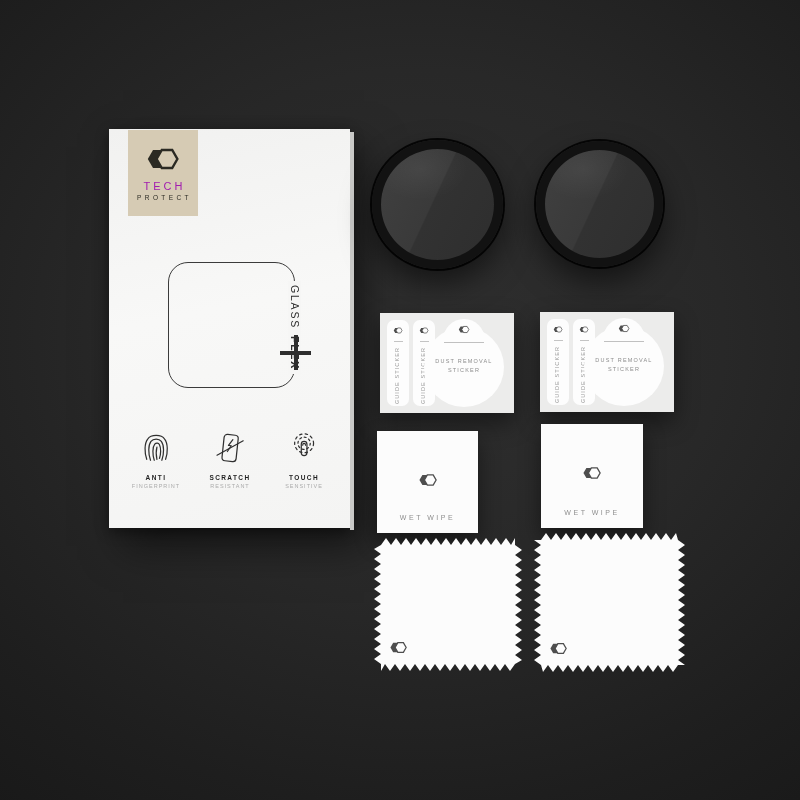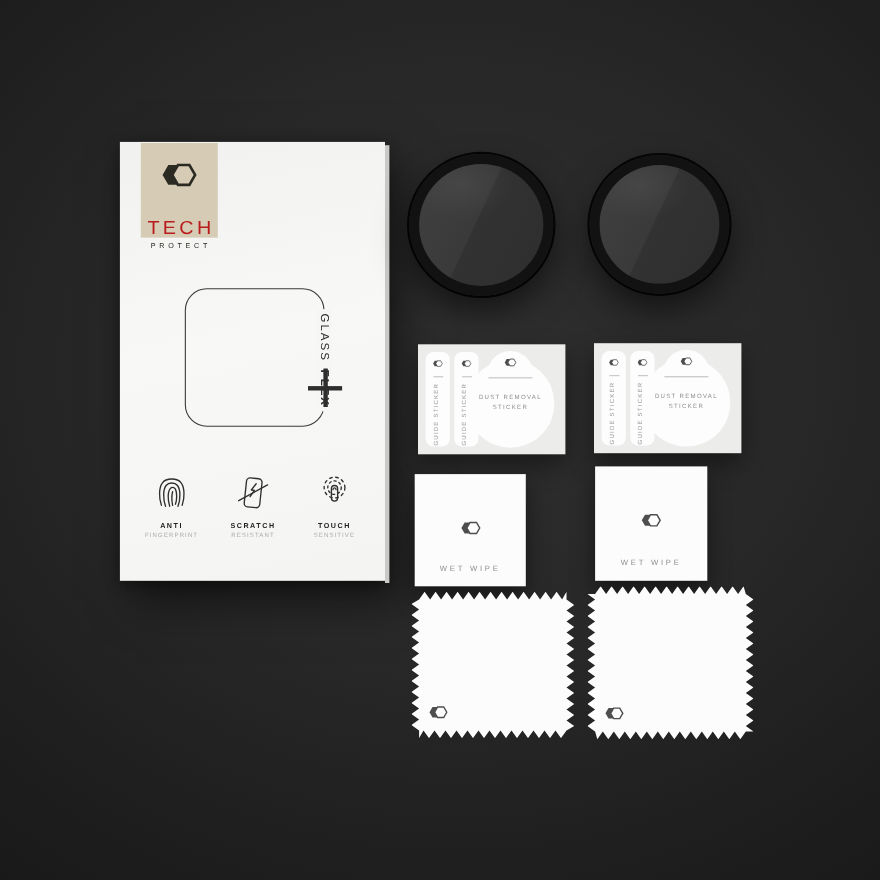--- a/index.html
+++ b/index.html
@@ -9,21 +9,21 @@
   *{box-sizing:border-box;}
 
   
   .box{position:absolute;left:109px;top:129px;width:241px;height:399px;
     background:linear-gradient(168deg,#f1f1f0 0%,#f8f8f7 45%,#f4f4f3 100%);
     box-shadow:14px 18px 38px rgba(0,0,0,.5), 0 4px 12px rgba(0,0,0,.4);}
   .box::after{content:'';position:absolute;right:-4px;top:3px;bottom:-2px;width:4px;background:#c9c9c7;}
 
   .logo-badge{position:absolute;left:19px;top:1px;width:70px;height:86px;background:#d6cbb4;text-align:center;}
   .logo-badge svg{width:36px;height:32px;margin-top:13px;}
-  .brand-top{font-size:18px;font-weight:400;letter-spacing:3px;color:#b91c1c;margin-top:17px;padding-left:3px;transform:scaleY(.95);}
+  .brand-top{font-size:11px;font-weight:400;letter-spacing:3px;color:#a21caf;margin-top:1px;padding-left:3px;transform:scaleY(.95);}
   .brand-bottom{font-size:6.5px;font-weight:400;letter-spacing:3.4px;color:#2b2a23;margin-top:2px;padding-left:3px;}
 
   .watch-outline{position:absolute;left:59px;top:133px;width:127px;height:126px;border:1.5px solid #3b3b3b;border-radius:20px;}
   .product-name{position:absolute;left:179px;top:152px;writing-mode:vertical-rl;background:#f6f6f5;
     padding:4px 1px;font-size:10.5px;letter-spacing:1.8px;color:#2e2e2e;line-height:1;}
   .product-name .flex{font-weight:700;margin-top:7px;}
   .plus{position:absolute;left:171px;top:206px;width:31px;height:35px;}
   .plus::before{content:'';position:absolute;left:0;top:50%;margin-top:-2px;width:100%;height:4px;background:#2e2e2e;}
   .plus::after{content:'';position:absolute;top:0;left:50%;margin-left:-2px;width:4px;height:100%;background:#2e2e2e;}
 

